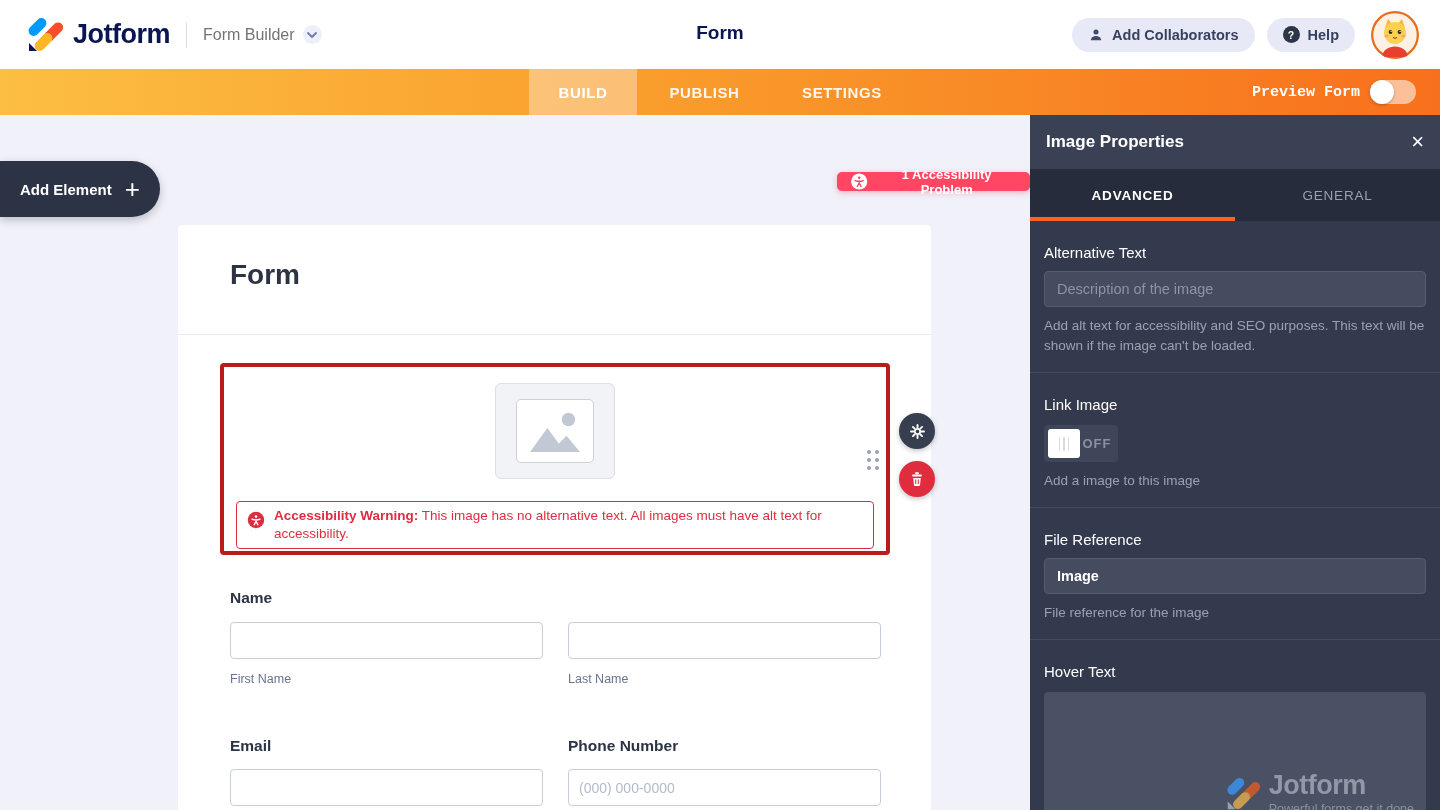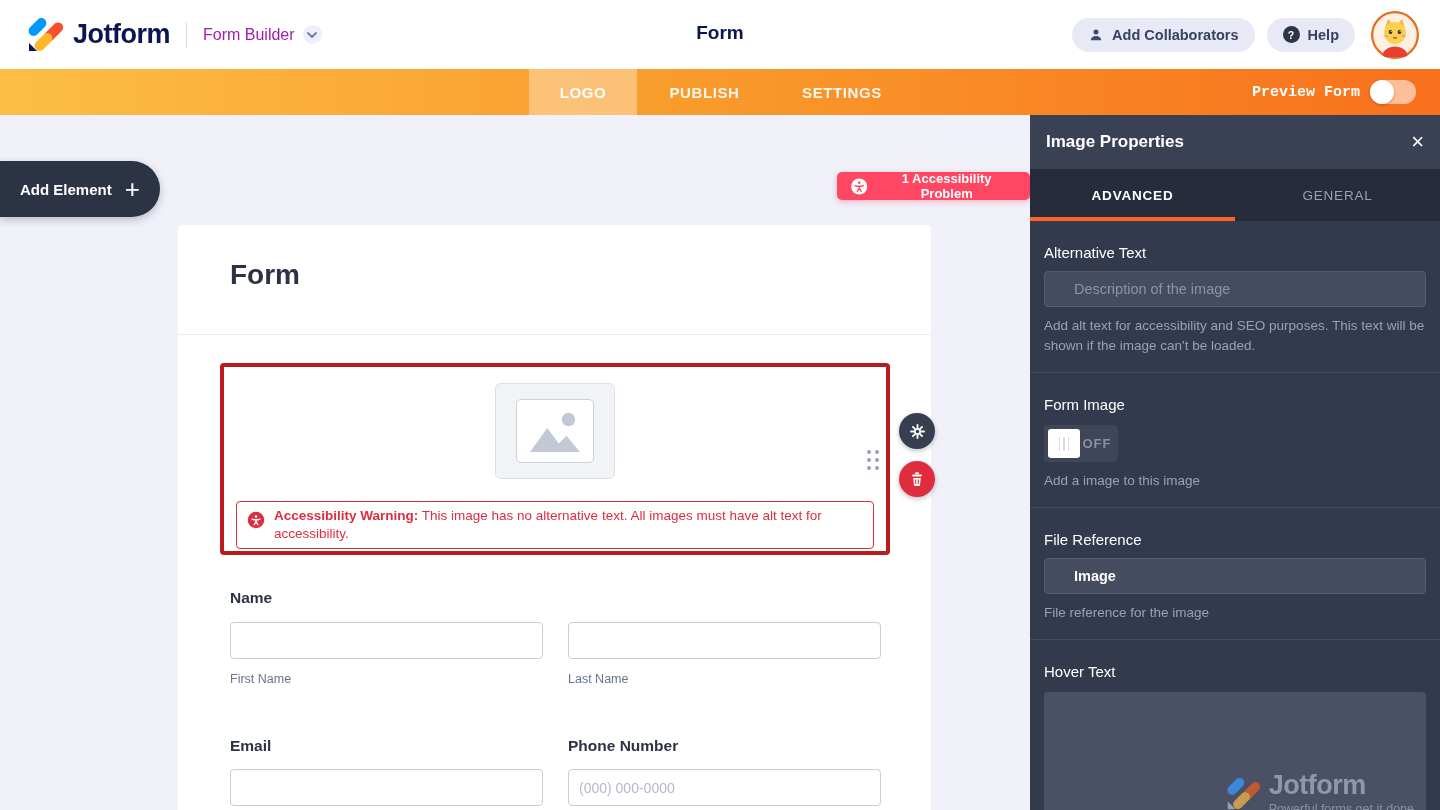--- a/index.html
+++ b/index.html
@@ -6,21 +6,21 @@
   html,body { width:1440px; height:810px; }
   body { font-family:"Liberation Sans", sans-serif; overflow:hidden; background:#f0f1f9; }
   .stage { position:relative; width:1440px; height:810px; overflow:hidden; }
 
   
   .topbar { position:absolute; top:0; left:0; width:1440px; height:69px; background:#fff; display:flex; align-items:center; z-index:5; }
   .brand-group { display:flex; align-items:center; margin-left:24px; }
   .brand-logo { width:40px; height:40px; }
   .brand-name { font-size:27px; font-weight:800; color:#0a1551; letter-spacing:-0.5px; margin-left:9px; }
   .v-divider { width:1px; height:26px; background:#dcdfeb; margin:0 16px; }
-  .product-name { font-size:16px; color:#a21caf; }
+  .product-name { font-size:16px; color:#737373; }
   .chev-btn { width:19px; height:19px; border-radius:50%; background:#eef0f9; border:none; display:flex; align-items:center; justify-content:center; margin-left:8px; cursor:pointer; }
   .top-title { position:absolute; left:50%; transform:translateX(-50%); top:22px; font-size:19px; font-weight:700; color:#0a1551; }
   .top-actions { position:absolute; right:21px; top:0; height:69px; display:flex; align-items:center; gap:12px; }
   .pill-btn { height:34px; border:none; border-radius:17px; background:#e7e9f7; display:flex; align-items:center; gap:8px; padding:0 16px; font-family:inherit; font-size:14.5px; font-weight:600; color:#39415e; cursor:pointer; }
   .q-disc { width:17px; height:17px; border-radius:50%; background:#2c3648; color:#fff; font-size:10.5px; font-weight:700; display:flex; align-items:center; justify-content:center; }
   .avatar { width:48px; height:48px; border-radius:50%; margin-left:4px; cursor:pointer; }
 
   
   .orangebar { position:absolute; top:69px; left:0; width:1440px; height:46px; background:linear-gradient(90deg,#fcbe43 0%,#f99b2b 48%,#f8701d 100%); display:flex; align-items:stretch; }
   .nav-tabs { position:absolute; left:529px; top:0; height:46px; display:flex; }
@@ -34,21 +34,21 @@
   .toggle-track { position:relative; width:46px; height:24px; border-radius:12px; background:rgba(255,255,255,0.55); cursor:pointer; }
   .toggle-knob { position:absolute; left:0; top:0; width:24px; height:24px; border-radius:50%; background:#fff; box-shadow:0 1px 3px rgba(0,0,0,0.25); }
 
   
   .canvas { position:absolute; top:115px; left:0; width:1030px; height:695px; background:#f0f1f9; }
   .add-element { position:absolute; top:46px; left:0; width:160px; height:56px; background:#2c3345; color:#fff; border:none; border-radius:0 28px 28px 0; display:flex; align-items:center; padding:0 20px; font-family:inherit; font-size:15px; font-weight:700; cursor:pointer; box-shadow:0 3px 9px rgba(20,25,40,0.25); }
   .add-element .plus { margin-left:auto; font-size:26px; font-weight:300; line-height:1; }
   .logo-row { position:absolute; top:44px; left:178px; width:754px; height:16px; display:flex; align-items:center; gap:18px; cursor:pointer; }
   .dash-line { flex:1; height:2px; background-image:repeating-linear-gradient(90deg,#c3cade 0 9px,transparent 9px 17px); }
   .logo-label { font-size:12px; font-weight:600; letter-spacing:1.3px; color:#8a91ad; white-space:nowrap; }
-  .acc-badge { position:absolute; top:57px; left:837px; height:28px; background:#ff4663; border:none; border-radius:5px; display:flex; align-items:center; gap:8px; padding:0 13px; color:#fff; font-family:inherit; font-size:13px; font-weight:600; cursor:pointer; box-shadow:0 2px 6px rgba(255,70,99,0.35); }
+  .acc-badge { position:absolute; top:57px; left:837px; height:19px; background:#ff4663; border:none; border-radius:5px; display:flex; align-items:center; gap:8px; padding:0 13px; color:#fff; font-family:inherit; font-size:13px; font-weight:600; cursor:pointer; box-shadow:0 2px 6px rgba(255,70,99,0.35); }
 
   .form-card { position:absolute; top:110px; left:178px; width:753px; height:585px; background:#fff; border-radius:4px 4px 0 0; }
   .card-title-block { height:110px; padding:34px 52px; border-bottom:1px solid #e8ebf4; }
   .card-title { font-size:28px; font-weight:700; color:#2c3345; }
 
   .img-element { position:absolute; left:42px; top:138px; width:670px; height:192px; border:4px solid #b91c1c; border-radius:4px; background:#fff; cursor:pointer; }
   .ph-tile { width:120px; height:96px; margin:16px auto 0; background:#f2f3f6; border:1px solid #dcdfe6; border-radius:6px; display:flex; align-items:center; justify-content:center; }
   .ph-inner { width:78px; height:64px; background:#fff; border:1px solid #ccd1da; border-radius:5px; display:flex; align-items:center; justify-content:center; }
   .warn-box { position:absolute; left:12px; right:12px; top:134px; min-height:42px; border:1px solid #dc2e41; border-radius:4px; background:#fff; display:flex; align-items:flex-start; gap:9px; padding:5px 12px 5px 10px; }
   .warn-box .warn-disc { margin-top:4px; flex:0 0 auto; }
@@ -70,21 +70,21 @@
   .panel { position:absolute; top:115px; left:1030px; width:410px; height:695px; background:#343a4d; overflow:hidden; }
   .panel-header { height:54px; background:#3b4154; display:flex; align-items:center; padding:0 16px; }
   .panel-title { font-size:17px; font-weight:700; color:#fff; }
   .panel-close { margin-left:auto; background:none; border:none; color:#fff; font-size:22px; line-height:1; cursor:pointer; font-family:inherit; }
   .panel-tabs { height:52px; background:#262c3b; display:flex; }
   .ptab { flex:1; display:flex; align-items:center; justify-content:center; font-size:13.5px; letter-spacing:0.8px; color:#9aa0ae; cursor:pointer; position:relative; }
   .ptab.active { color:#fff; font-weight:700; }
   .ptab.active::after { content:""; position:absolute; left:0; right:0; bottom:0; height:4px; background:#ff6321; }
   .panel-body { padding:0 14px; }
   .sec-label { margin-top:23px; font-size:15px; font-weight:400; color:#fff; }
-  .sec-input { margin-top:10px; width:100%; height:36px; background:#454c60; border:1px solid #565d71; border-radius:4px; font-family:inherit; font-size:14.5px; color:#fff; padding:0 29px; }
+  .sec-input { margin-top:10px; width:100%; height:36px; background:#454c60; border:1px solid #565d71; border-radius:4px; font-family:inherit; font-size:14.5px; color:#fff; padding:0 12px; }
   .sec-input::placeholder { color:#8d93a4; }
   .sec-input.filled { font-weight:600; }
   .sec-helper { margin-top:9px; font-size:13.5px; line-height:20px; color:#9ba1b1; }
   .sec-divider { margin:16px -14px 0; border:none; border-top:1px solid #434a5b; }
   .link-toggle { margin-top:12px; width:74px; height:37px; background:#3f4659; border:none; border-radius:4px; display:flex; align-items:center; padding:4px; cursor:pointer; }
   .link-knob { width:32px; height:29px; background:#fff; border-radius:3px; display:flex; align-items:center; justify-content:center; gap:3px; }
   .link-knob i { width:1.5px; height:14px; background:#d9dce4; }
   .link-off { flex:1; text-align:center; font-size:13px; font-weight:700; letter-spacing:1px; color:#8a90a1; }
   .hover-box { position:relative; margin-top:12px; width:100%; height:150px; background:#4a5165; border-radius:4px; cursor:text; }
   .watermark { position:absolute; right:12px; bottom:26px; display:flex; align-items:center; gap:8px; }
@@ -141,21 +141,21 @@
         <circle cx="29.1" cy="20.4" r="0.6" fill="#fff"></circle>
         <ellipse cx="15.5" cy="25" rx="2" ry="1.3" fill="#f5a07c"></ellipse>
         <ellipse cx="32.5" cy="25" rx="2" ry="1.3" fill="#f5a07c"></ellipse>
         <path d="M22.5,26.5 q1.5,1.6 3,0" fill="none" stroke="#a0522d" stroke-width="1.1" stroke-linecap="round"></path>
       </svg>
     </div>
   </header>
 
   <nav class="orangebar">
     <div class="nav-tabs">
-      <div class="nav-tab build active">LOGO</div>
+      <div class="nav-tab build active">BUILD</div>
       <div class="nav-tab publish">PUBLISH</div>
       <div class="nav-tab settings">SETTINGS</div>
     </div>
     <div class="preview-group">
       <span class="preview-label">Preview Form</span>
       <div class="toggle-track">
         <div class="toggle-knob"></div>
       </div>
     </div>
   </nav>
@@ -262,21 +262,21 @@
       <div class="ptab active">ADVANCED</div>
       <div class="ptab">GENERAL</div>
     </div>
 
     <div class="panel-body">
       <div class="sec-label">Alternative Text</div>
       <input class="sec-input" placeholder="Description of the image" style="">
       <div class="sec-helper">Add alt text for accessibility and SEO purposes. This text will be shown if the image can't be loaded.</div>
       <hr class="sec-divider">
 
-      <div class="sec-label">Form Image</div>
+      <div class="sec-label">Link Image</div>
       <button class="link-toggle">
         <span class="link-knob">
             <i></i>
             <i></i>
             <i></i>
           </span>
         <span class="link-off">OFF</span>
       </button>
       <div class="sec-helper">Add a image to this image</div>
       <hr class="sec-divider">

